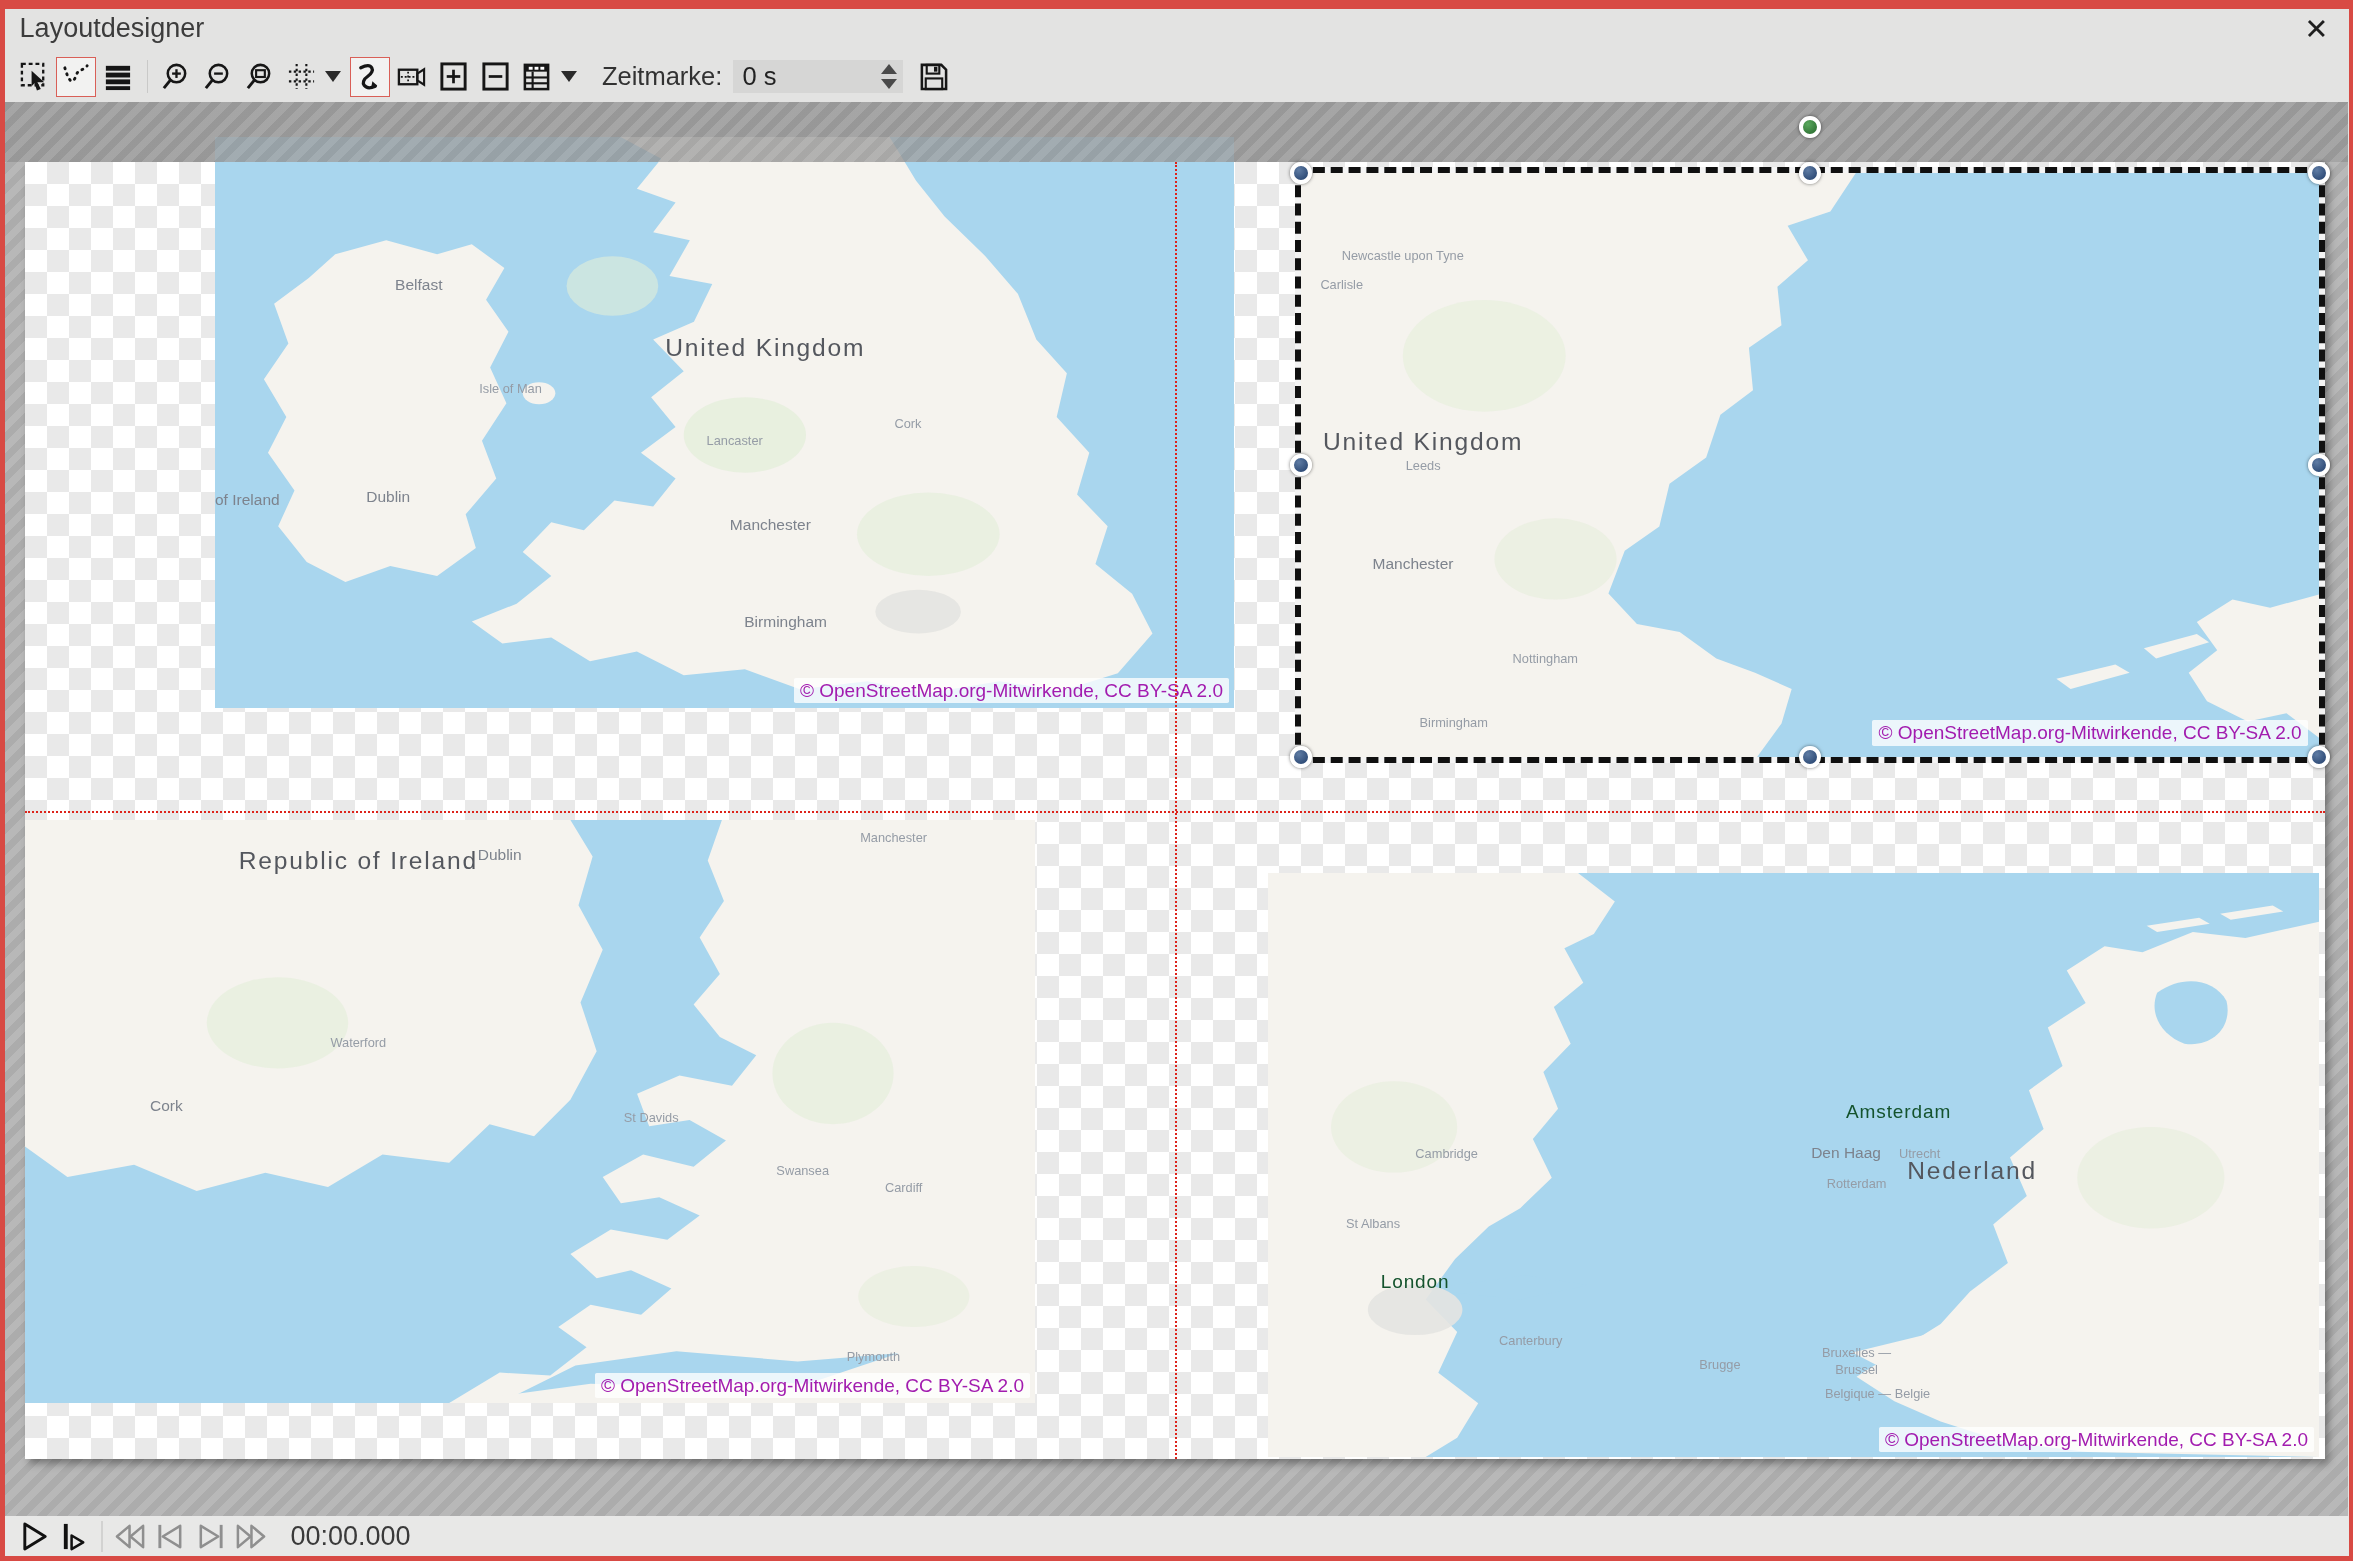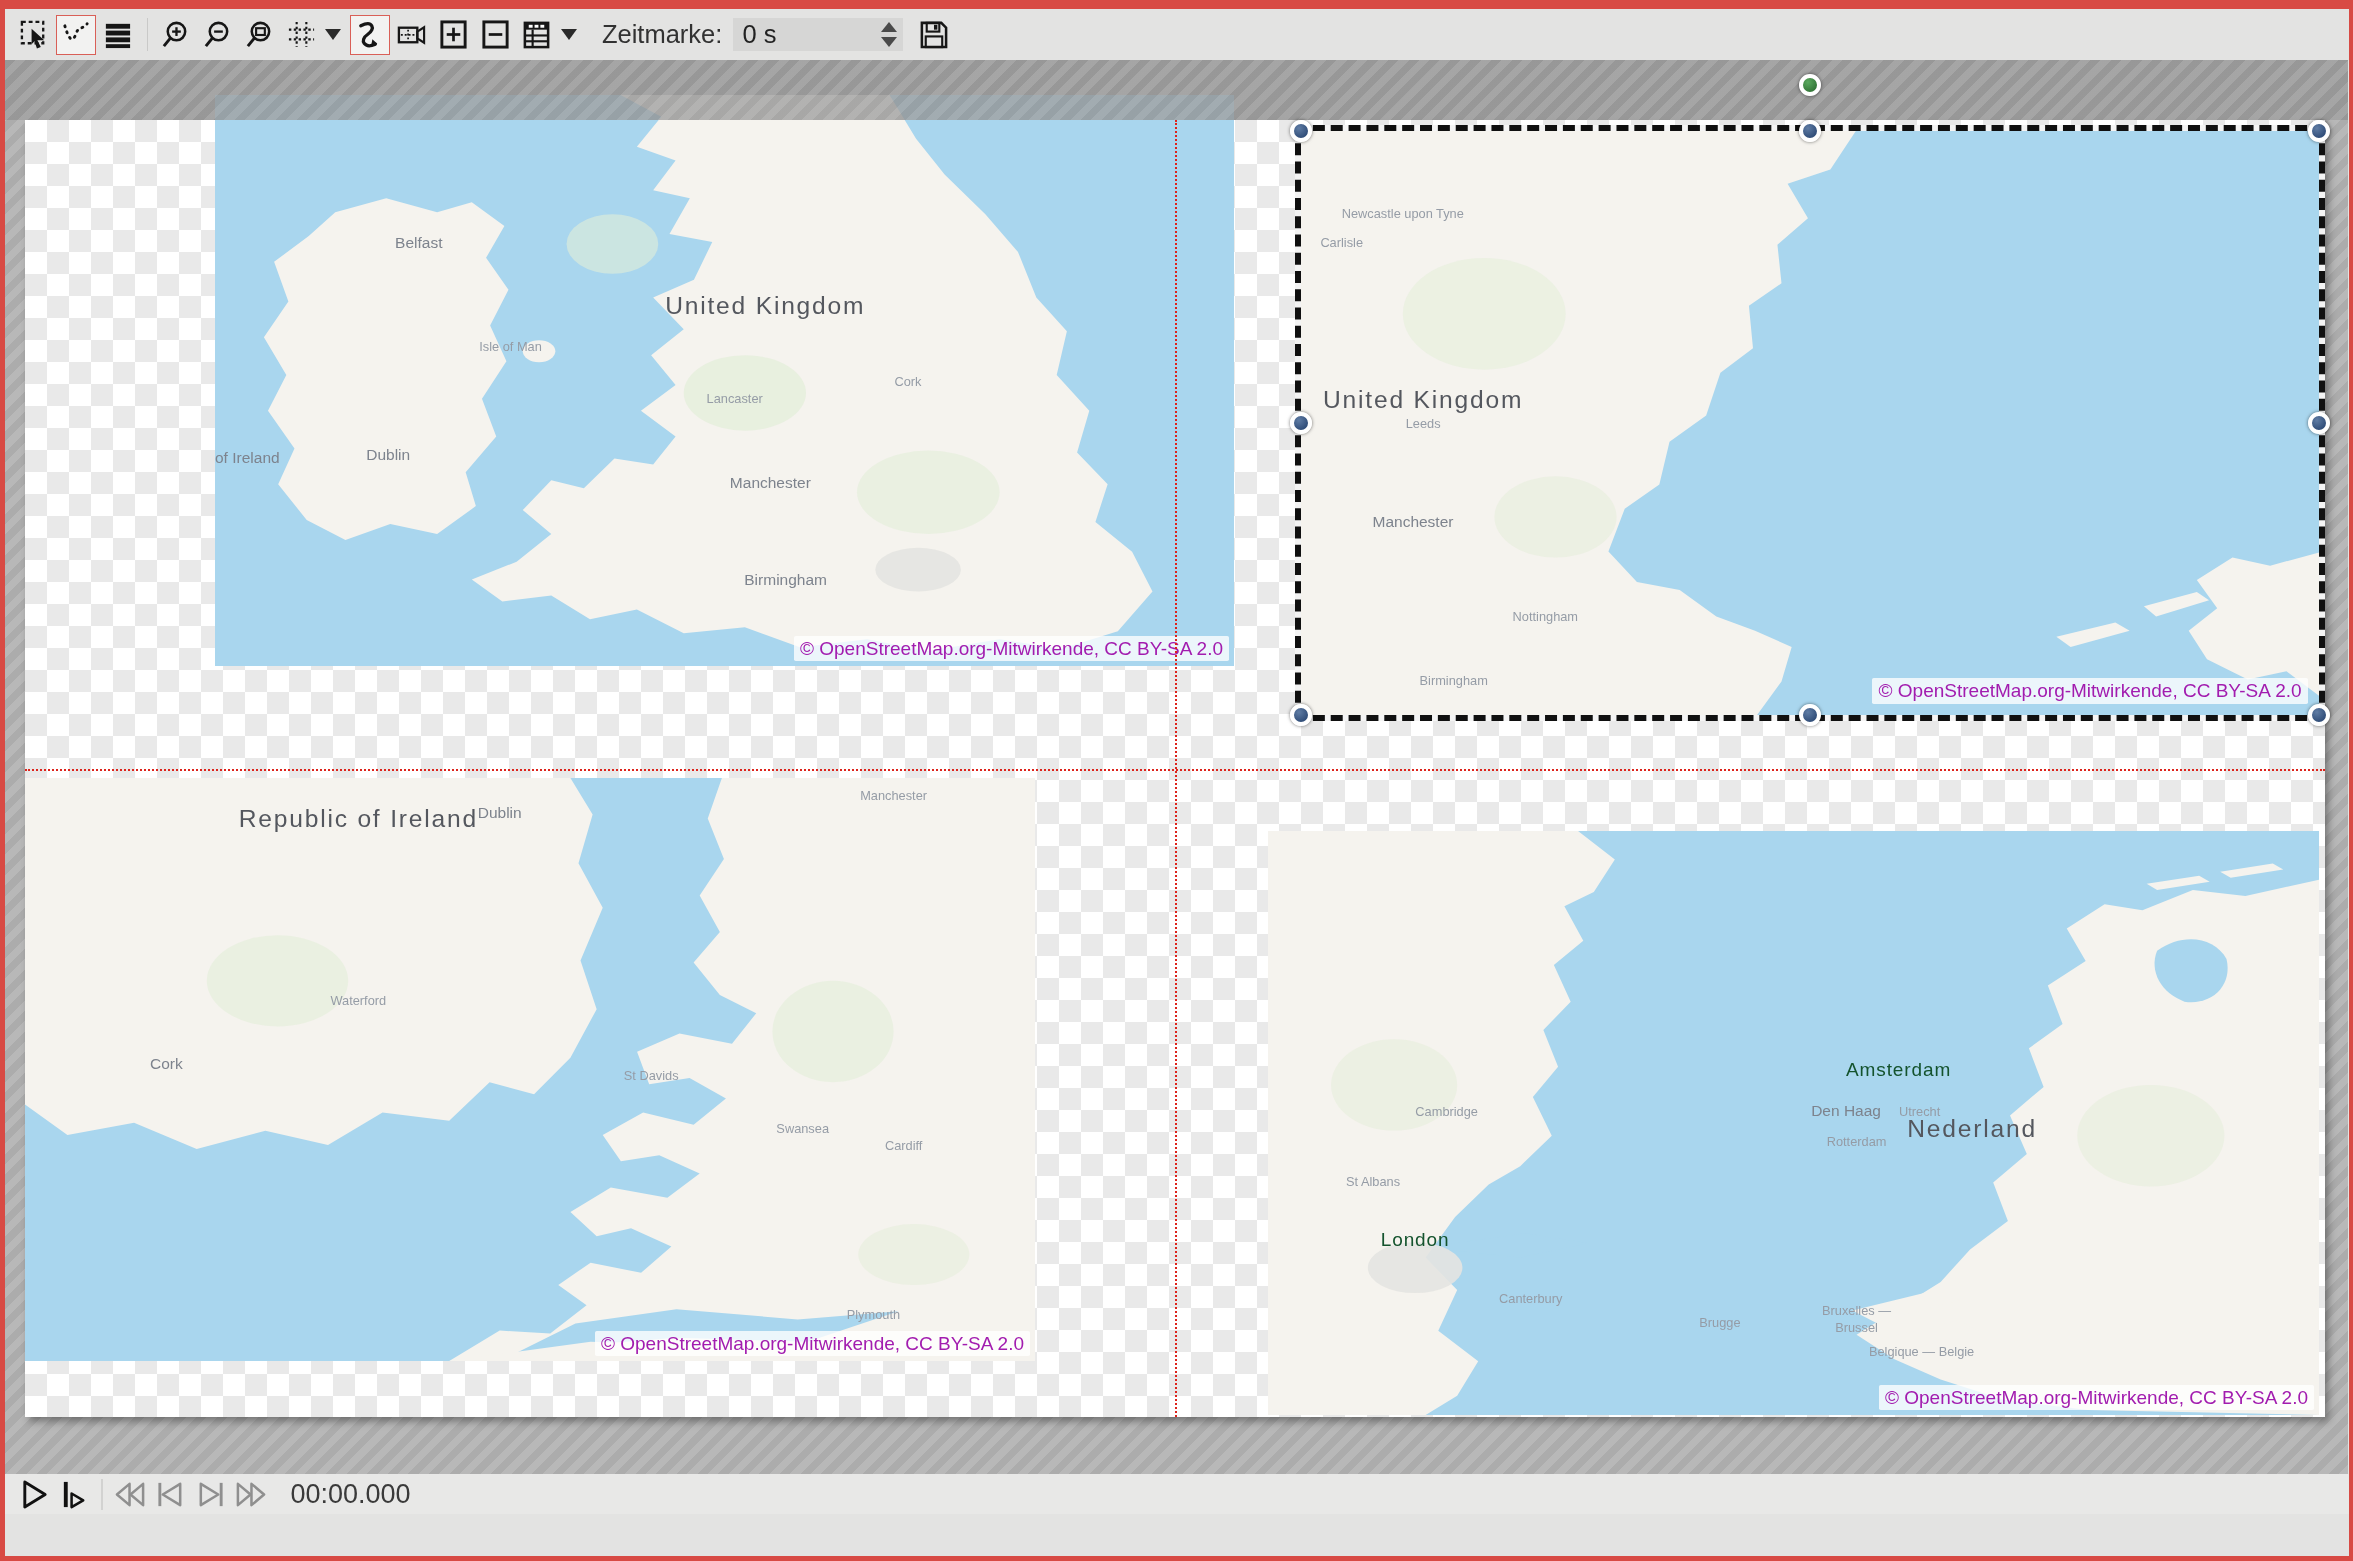--- a/index.html
+++ b/index.html
@@ -69,20 +69,24 @@
   .playbar{position:relative;height:40px;background:#e8e8e7;display:flex;align-items:center;padding-left:9px;}
   .pbtn{width:40px;height:36px;display:flex;align-items:center;justify-content:center;background:transparent;border:none;padding:0;cursor:pointer;}
   .psep{width:1.8px;height:31px;background:#d2d2d1;margin:0 7.3px;}
   .timecode{font-size:27px;color:#3a3a3a;margin-left:20px;}
 </style>
 </head>
 <body>
 
 <div class="window">
 
+  <div class="titlebar">
+    <span class="title">Layoutdesigner</span>
+    <button class="close-btn">✕</button>
+  </div>
 
   <div class="toolbar">
     <button class="tbtn">
       <svg width="31" height="31" viewBox="0 0 32 32">
         <rect x="3" y="3" width="22" height="22" fill="none" stroke="#161616" stroke-width="2.4" stroke-dasharray="4 3"></rect>
         <path d="M13,10 L26,22 L19,22 L22.5,29 L18.5,30.5 L16,23 L13,26 Z" fill="#161616"></path>
       </svg>
     </button>
     <button class="tbtn active">
       <svg width="31" height="31" viewBox="0 0 32 32">
@@ -258,21 +262,21 @@
           <span class="lbl sm" style="left: 10%; top: 60%;">St Albans</span>
           <span class="lbl sm" style="left: 17%; top: 48%;">Cambridge</span>
           <span class="lbl sm" style="left: 25%; top: 80%;">Canterbury</span>
           <span class="lbl city" style="left: 60%; top: 41%;">Amsterdam</span>
           <span class="lbl med" style="left: 55%; top: 48%;">Den Haag</span>
           <span class="lbl sm" style="left: 62%; top: 48%;">Utrecht</span>
           <span class="lbl sm" style="left: 56%; top: 53%;">Rotterdam</span>
           <span class="lbl big" style="left: 67%; top: 51%;">Nederland</span>
           <span class="lbl sm" style="left: 56%; top: 82%;">Bruxelles —</span>
           <span class="lbl sm" style="left: 56%; top: 85%;">Brussel</span>
-          <span class="lbl sm" style="left: 58%; top: 89%; margin-left: 44px;">Belgique — Belgie</span>
+          <span class="lbl sm" style="left: 58%; top: 89%;">Belgique — Belgie</span>
           <span class="lbl sm" style="left: 43%; top: 84%;">Brugge</span>
         </div>
       <div class="attr">© OpenStreetMap.org-Mitwirkende, CC BY-SA 2.0</div>
     </div>
 
     <div class="map" id="map-sel" style="left:1296px;top:71px;width:1018px;height:584px;">
       <svg viewBox="0 0 1000 575" preserveAspectRatio="none">
         <rect width="1000" height="575" fill="#a9d6ee"></rect>
         <path d="M0,0 L545,0 L520,38 L478,52 L498,86 L468,112 L472,150 L440,172 L444,214 L412,238 L398,280 L362,306 L352,348 L318,372 L302,414 L330,444 L372,452 L408,478 L446,492 L482,508 L472,542 L448,575 L0,575 Z" fill="#f5f3ee"></path>
         <path d="M1000,415 L952,428 L915,420 L880,442 L900,470 L872,492 L890,520 L930,540 L968,532 L1000,556 Z" fill="#f5f3ee"></path>

